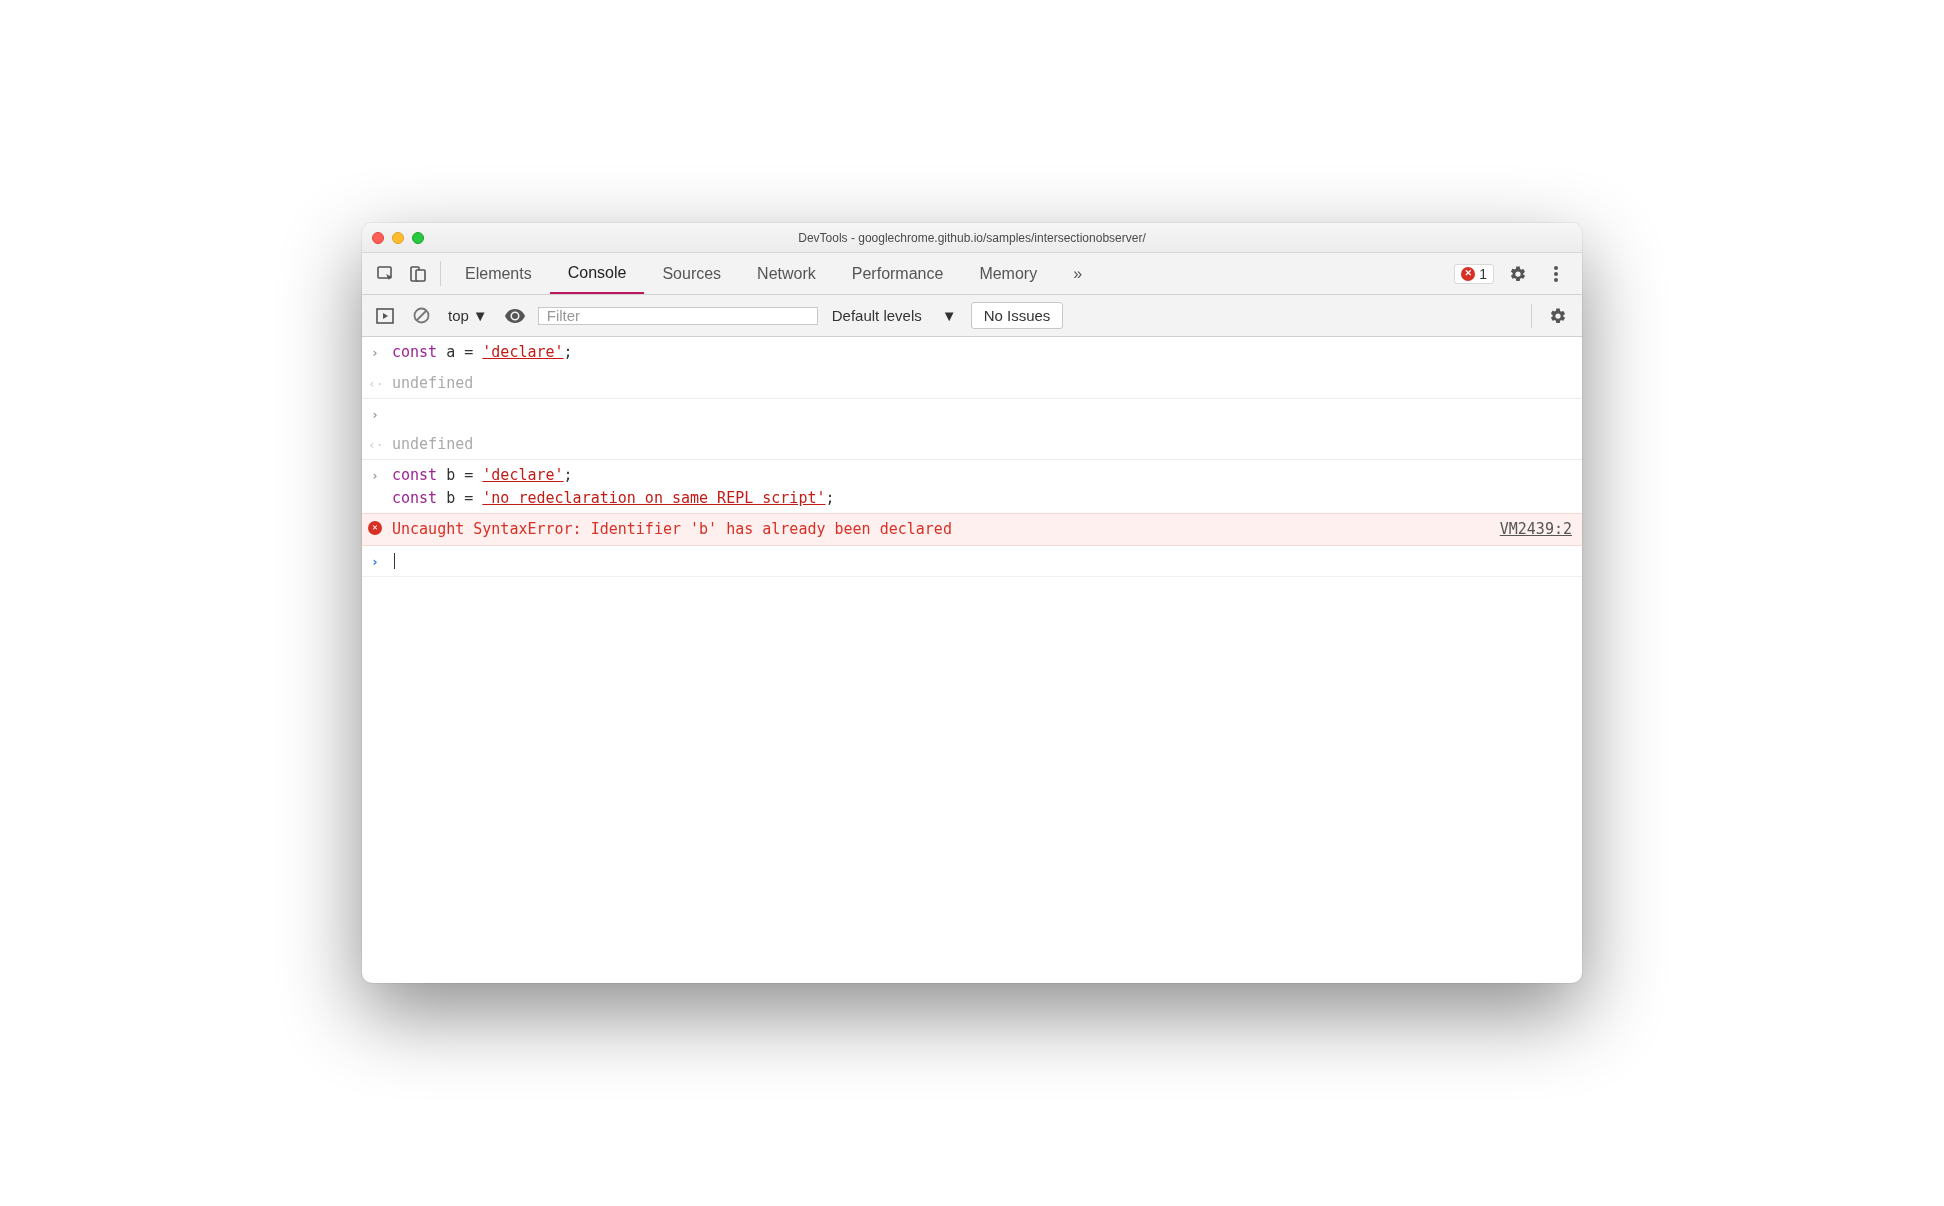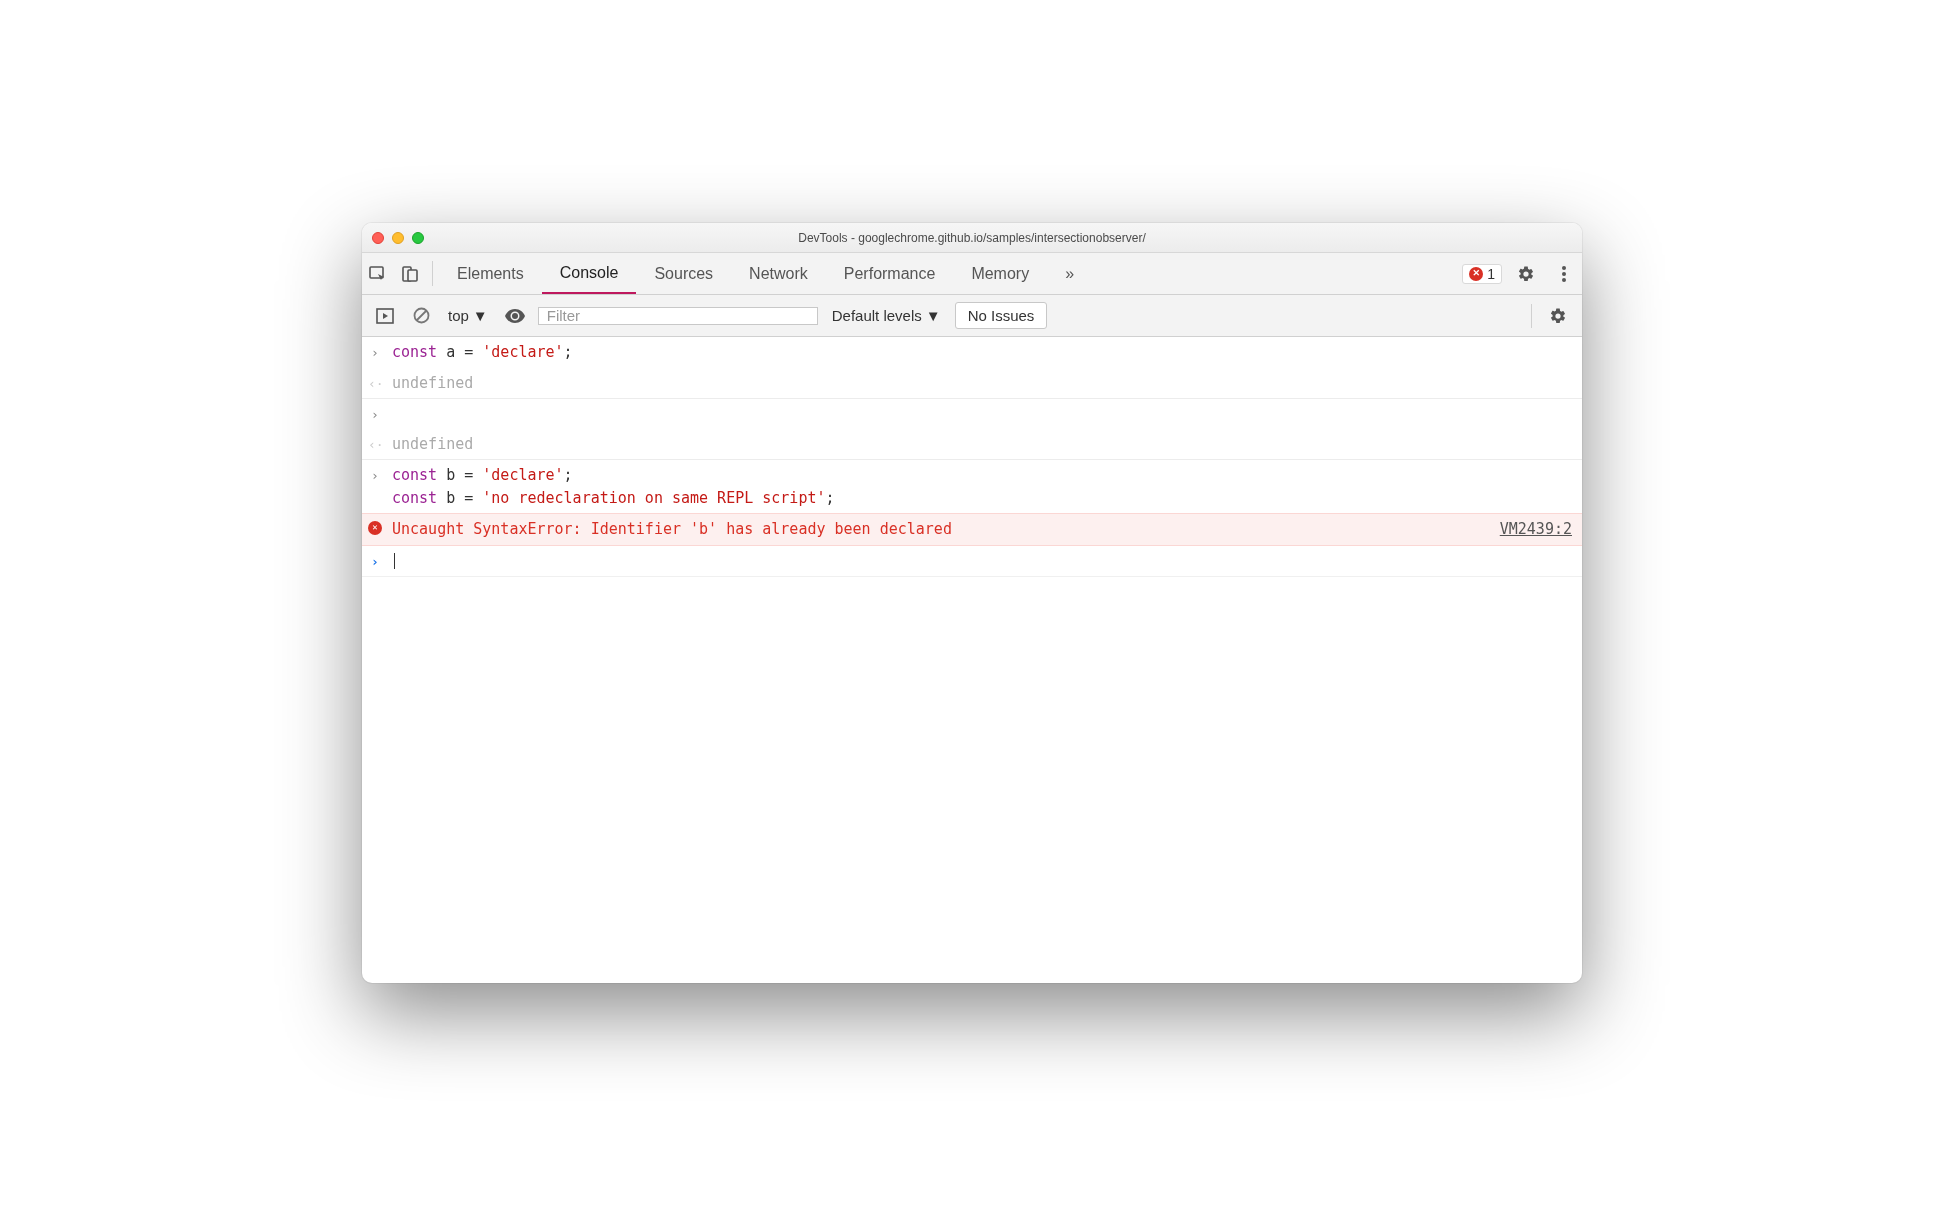--- a/index.html
+++ b/index.html
@@ -43,21 +43,21 @@
     font-size: 12px;
     color: #4b4b4b;
     pointer-events: none;
   }
   .tabbar {
     height: 42px;
     background: #f3f3f3;
     border-bottom: 1px solid #d0d0d0;
     display: flex;
     align-items: stretch;
-    padding: 0 0;
+    padding: 0 8px;
     gap: 0;
   }
   .tabbar .iconbtn {
     display: flex;
     align-items: center;
     justify-content: center;
     width: 32px;
     color: #555;
   }
   .tabbar .divider {
@@ -153,21 +153,21 @@
     background: #fff;
     padding: 0 8px;
     font-size: 15px;
     color: #999;
     display: flex;
     align-items: center;
   }
   .levels {
     display: flex;
     align-items: flex-end;
-    gap: 4px;
+    gap: 20px;
     font-size: 15px;
     color: #333;
     cursor: pointer;
     padding: 0 4px;
   }
   .issues-btn {
     border: 1px solid #c8c8c8;
     background: #fff;
     border-radius: 3px;
     padding: 4px 12px;
@@ -225,21 +225,21 @@
   .row .source-link {
     color: #555;
     text-decoration: underline;
     cursor: pointer;
     font-family: Menlo, Consolas, monospace;
   }
   .undefined { color: #aaa; }
 
   
   .kw { color: #9b2393; }
-  .str { color: #c41a16; }
+  .str { color: #c41a16; text-decoration: underline; }
   .op { color: #333; }
   .ident { color: #333; }
 
   .cursor-caret {
     display:inline-block;
     width:1px; height:16px;
     background:#333;
     vertical-align:middle;
     margin-left:2px;
   }

